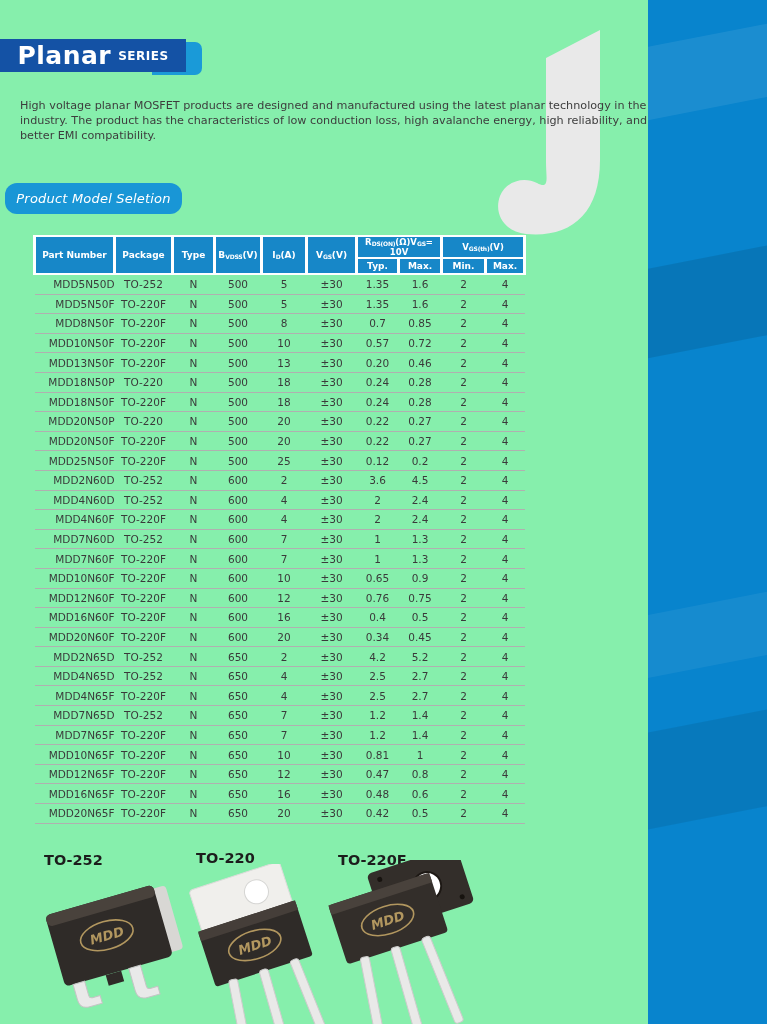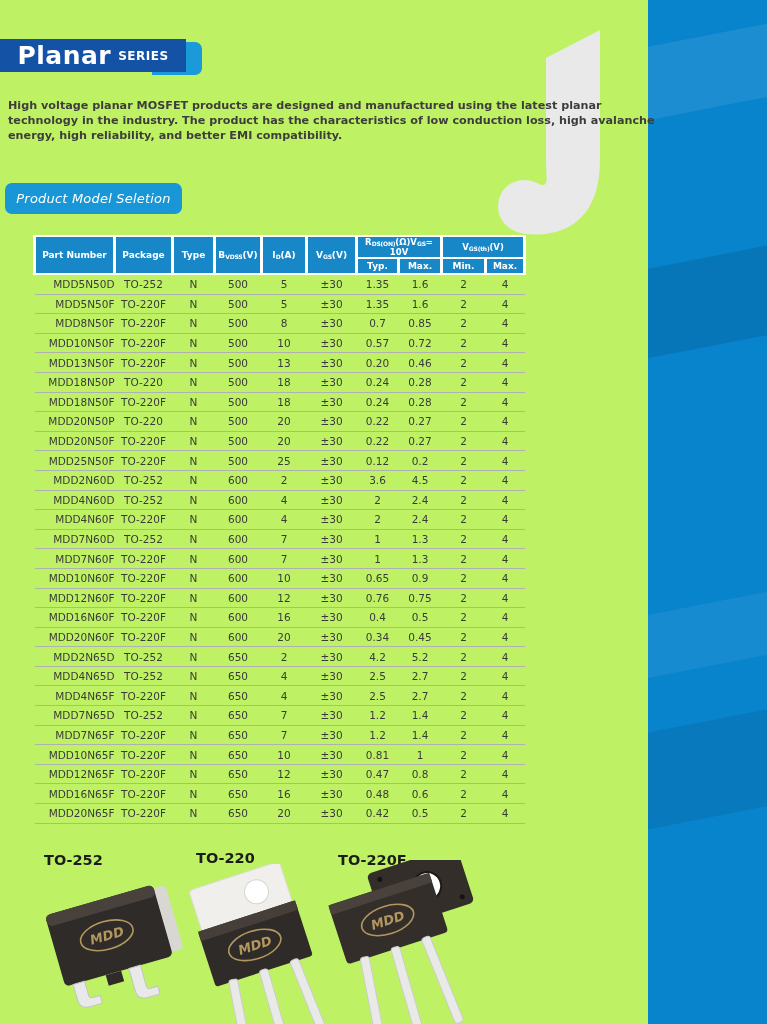--- a/index.html
+++ b/index.html
@@ -1,38 +1,38 @@
 <!DOCTYPE html>
 <html><head>
 <meta charset="utf-8">
 <style>
   html,body{margin:0;padding:0;background:#fff;}
-  .page{position:relative;width:767px;height:1024px;background:#bef264;overflow:hidden;
+  .page{position:relative;width:767px;height:1024px;background:#86efac;overflow:hidden;
         font-family:"DejaVu Sans","Liberation Sans",sans-serif;}
   
   .side-band{position:absolute;left:648px;top:0;width:119px;height:1024px;background:#0884cd;overflow:hidden;}
   .stripe{position:absolute;left:-50px;width:280px;transform:rotate(-11deg);}
   .s1{top:30px;height:72px;background:rgba(255,255,255,0.08);}
   .s2{top:252px;height:88px;background:rgba(0,0,0,0.10);}
   .s3{top:598px;height:62px;background:rgba(255,255,255,0.06);}
   .s4{top:716px;height:95px;background:rgba(0,0,0,0.08);}
   
   .watermark{position:absolute;left:474px;top:10px;width:160px;height:240px;}
   
   .title-accent{position:absolute;left:152px;top:42px;width:50px;height:33px;background:#1a9ad8;border-radius:0 7px 7px 0;}
   .title-banner{position:absolute;left:0;top:39px;width:186px;height:33px;background:#1452a5;
                 display:flex;align-items:center;justify-content:center;gap:7px;}
   .title-main{color:#fff;font-size:25px;font-weight:bold;letter-spacing:.5px;line-height:1;}
   .title-sub{color:#fff;font-size:12px;font-weight:bold;letter-spacing:.5px;}
   
   .intro{position:absolute;left:8px;top:98px;width:660px;color:#3d3d3d;font-size:11.2px;line-height:1.34;}
-  .intro p{margin:0 0 14px 0;font-weight:bold;}
+  .intro p{margin:0 0 14px 12px;}
   
   .section-banner{position:absolute;left:5px;top:183px;width:177px;height:31px;background:#1996d6;
-                  border-radius:7px;display:flex;align-items:center;justify-content:center;}
+                  border-radius:12px;display:flex;align-items:center;justify-content:center;}
   .section-banner span{color:#fff;font-style:italic;font-size:13px;letter-spacing:.2px;}
   
   .model-table{position:absolute;left:33px;top:235px;width:490px;border-collapse:collapse;table-layout:fixed;}
   .model-table th{background:#1787c8;color:#fff;font-size:9px;font-weight:bold;text-align:center;
                   border:2px solid #fff;border-left-width:3px;border-right-width:3px;padding:0;}
   .model-table thead tr{height:16px;}
   .model-table th.grp{font-size:8.5px;}
   .model-table th sub{font-size:6px;vertical-align:-1px;letter-spacing:-.2px;}
   .model-table td{font-size:10.5px;color:#3a3a3a;text-align:center;border-bottom:1px solid #b0b0b0;
                   height:18.6px;padding:0;white-space:nowrap;overflow:hidden;}

